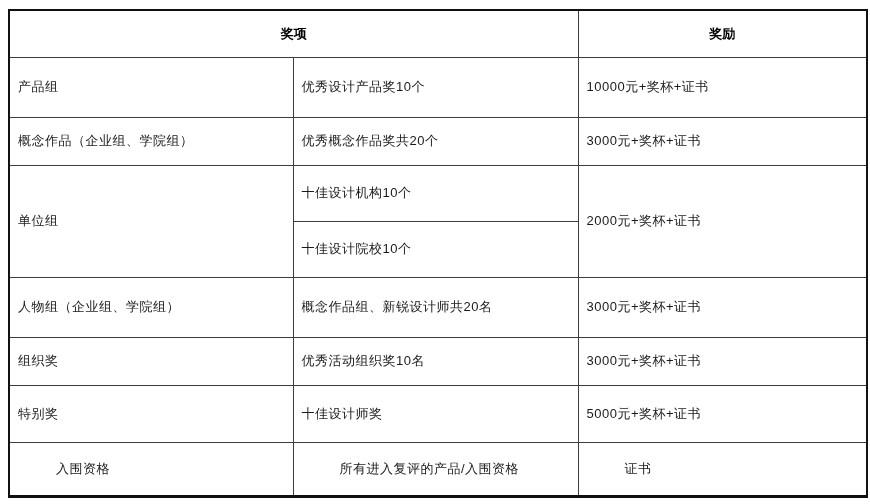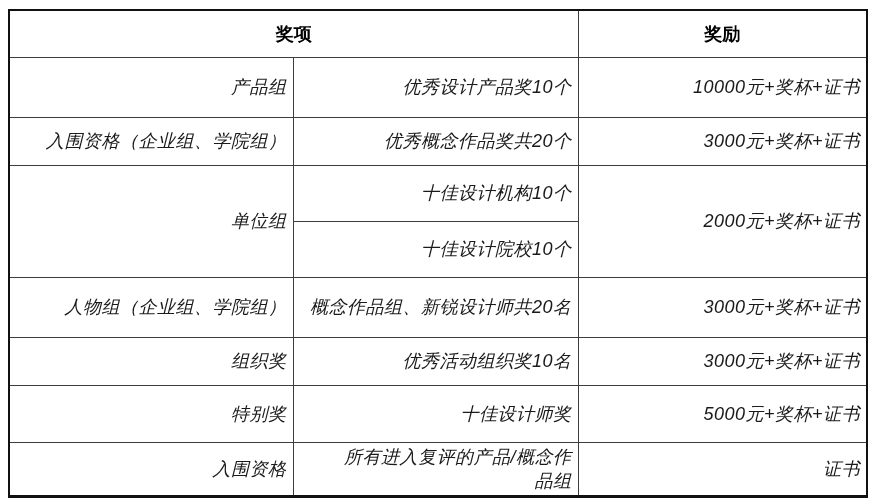--- a/index.html
+++ b/index.html
@@ -30,34 +30,33 @@
   }
   table.awards col.c1 { width: 284px; }
   table.awards col.c2 { width: 285px; }
   table.awards col.c3 { width: 289px; }
   table.awards th, table.awards td {
     border: 1px solid #3d3d3d;
     vertical-align: middle;
     background: #ffffff;
   }
   table.awards th {
-    font-size: 18px;
+    font-size: 13px;
     font-weight: bold;
     text-align: center;
     color: #000000;
     height: 47px;
     padding: 0 4px;
   }
   table.awards td {
-    font-size: 18px;
+    font-size: 13px;
     font-weight: normal;
-    text-align: right;
+    text-align: left;
     padding: 2px 6px 2px 8px;
     letter-spacing: 0.5px;
-    font-style: italic;
   }
   tr.r-tall  td { height: 60px; }
   tr.r-mid   td { height: 48px; }
   tr.r-sub   td { height: 56px; }
   tr.r-tall2 td { height: 57px; }
   tr.r-last  td { height: 54px; padding-left: 46px; }
 </style>
 </head>
 <body>
 
@@ -74,21 +73,21 @@
         <th>奖励</th>
       </tr>
     </thead>
     <tbody>
       <tr class="r-tall">
         <td>产品组</td>
         <td>优秀设计产品奖10个</td>
         <td>10000元+奖杯+证书</td>
       </tr>
       <tr class="r-mid">
-        <td>入围资格（企业组、学院组）</td>
+        <td>概念作品（企业组、学院组）</td>
         <td>优秀概念作品奖共20个</td>
         <td>3000元+奖杯+证书</td>
       </tr>
       <tr class="r-sub">
         <td rowspan="2">单位组</td>
         <td>十佳设计机构10个</td>
         <td rowspan="2">2000元+奖杯+证书</td>
       </tr>
       <tr class="r-sub">
         <td>十佳设计院校10个</td>
@@ -103,18 +102,18 @@
         <td>优秀活动组织奖10名</td>
         <td>3000元+奖杯+证书</td>
       </tr>
       <tr class="r-tall2">
         <td>特别奖</td>
         <td>十佳设计师奖</td>
         <td>5000元+奖杯+证书</td>
       </tr>
       <tr class="r-last">
         <td>入围资格</td>
-        <td>所有进入复评的产品/概念作品组</td>
+        <td>所有进入复评的产品/入围资格</td>
         <td>证书</td>
       </tr>
     </tbody>
   </table>
 </div>
 
 </body></html>

